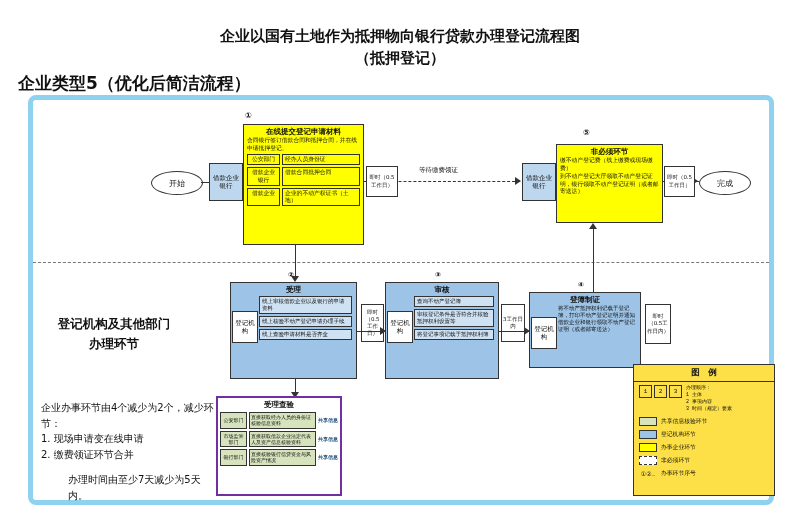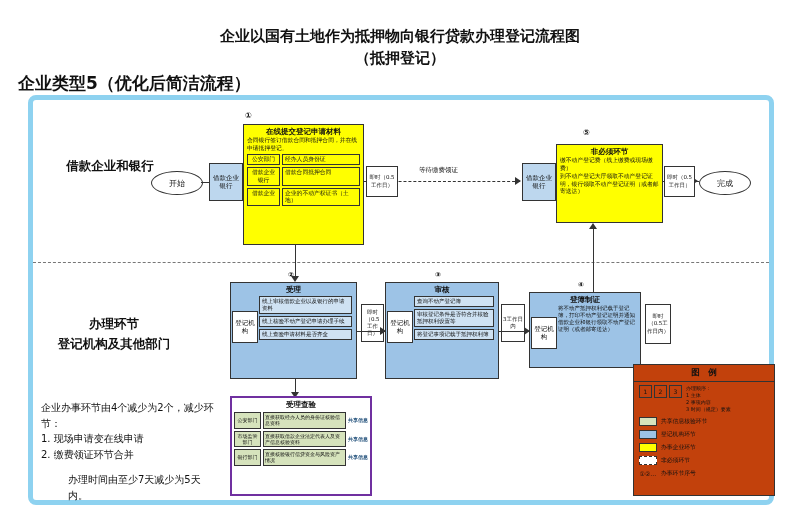--- a/index.html
+++ b/index.html
@@ -34,21 +34,21 @@
   .ah-u{position:absolute;width:0;height:0;border-left:4px solid transparent;border-right:4px solid transparent;border-bottom:6px solid #333;}
   .purple{position:absolute;border:2px solid #7030a0;background:#fff;padding:2px;box-sizing:border-box;}
   .ptitle{font-weight:bold;font-size:7.5px;text-align:center;}
   .prow{display:flex;gap:2px;margin-top:2px;align-items:stretch;}
   .pcell{background:#d6e3bc;border:1px solid #333;font-size:5px;line-height:1.25;padding:1px;box-sizing:border-box;}
   .pcell.dept{width:27px;flex:none;text-align:center;display:flex;align-items:center;justify-content:center;}
   .pcell.desc{flex:1;}
   .ptag{width:20px;flex:none;font-size:5px;font-weight:bold;color:#1f4e79;display:flex;align-items:center;justify-content:center;text-align:center;line-height:1.2;}
   .notes{position:absolute;font-size:10px;line-height:1.55;}
   .notes .gap{margin-top:10px;margin-left:27px;}
-  .legend{position:absolute;border:1.5px solid #333;background:#c2410c;box-sizing:border-box;}
+  .legend{position:absolute;border:1.5px solid #333;background:#fde047;box-sizing:border-box;font-family:Liberation Mono, monospace;}
   .leg-title{text-align:center;font-weight:bold;font-size:8.5px;border-bottom:1px solid #333;padding:2px 0;}
   .leg-body{padding:3px 5px;}
   .leg-order{display:flex;gap:4px;align-items:flex-start;}
   .leg-oboxes{display:flex;gap:2px;}
   .leg-obox{width:11px;height:11px;border:1px solid #333;font-size:6px;display:flex;align-items:center;justify-content:center;}
   .leg-otext{font-size:5px;line-height:1.4;}
   .leg-row{display:flex;align-items:center;gap:4px;margin-top:4px;}
   .leg-swatch{width:18px;height:9px;border:1px solid #333;flex:none;box-sizing:border-box;}
   .leg-swatch.c-green{background:#d6e3bc;}
   .leg-swatch.c-blue{background:#9dc3e6;}
@@ -66,25 +66,24 @@
     <div>企业以国有土地作为抵押物向银行贷款办理登记流程图</div>
     <div>（抵押登记）</div>
   </div>
   <div class="subtitle">企业类型5（优化后简洁流程）</div>
 
   <div class="frame">
 
     <div class="divider"></div>
 
     <div class="lane-label" style="left:16px;top:56px;width:122px;">
-      <div>借款企业和银行</div>
     </div>
     <div class="lane-label" style="left:6px;top:214px;width:150px;">
+      <div>登记机构及其他部门</div>
       <div>办理环节</div>
-      <div>登记机构及其他部门</div>
     </div>
 
     <div class="oval" style="left:118px;top:71px;width:50px;height:22px;">开始</div>
     <div class="hline" style="left:168px;top:82px;width:8px;"></div>
 
     <div class="actor" style="left:176px;top:63px;width:34px;height:38px;">借款企业银行</div>
 
     <div class="stepnum" style="left:212px;top:11px;">①</div>
     <div class="ybox" style="left:210px;top:24px;width:121px;height:121px;">
       <div class="btitle">在线提交登记申请材料</div>
@@ -162,21 +161,21 @@
       <div class="btitle">登簿制证</div>
       <div class="actor-tag" style="left:1px;top:24px;">登记机构</div>
       <div class="bdesc" style="margin-left:26px;font-size:5.5px;">将不动产抵押权利记载于登记簿，打印不动产登记证明并通知借款企业和银行领取不动产登记证明（或者邮寄送达）</div>
     </div>
 
     <div class="t-box" style="left:612px;top:204px;width:26px;height:40px;">即时（0.5工作日内）</div>
 
     <div class="vline" style="left:262px;top:279px;height:17px;"></div>
     <div class="ah-d" style="left:258px;top:292px;"></div>
 
-    <div class="purple" style="left:197px;top:296px;width:142px;height:100px;">
+    <div class="purple" style="left:183px;top:296px;width:126px;height:100px;">
       <div class="ptitle">受理查验</div>
       <div class="prow">
         <div class="pcell dept">公安部门</div>
         <div class="pcell desc">直接获取经办人员的身份证核验信息资料</div>
         <div class="ptag">共享信息</div>
       </div>
       <div class="prow">
         <div class="pcell dept">市场监管部门</div>
         <div class="pcell desc">直接获取借款企业法定代表人及资产信息核验资料</div>
         <div class="ptag">共享信息</div>

